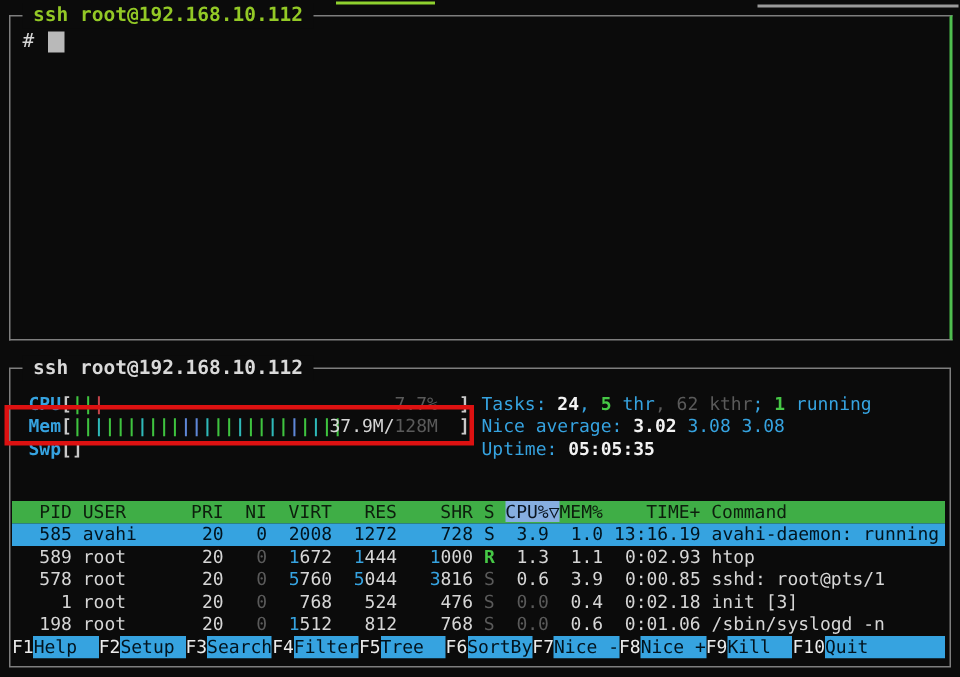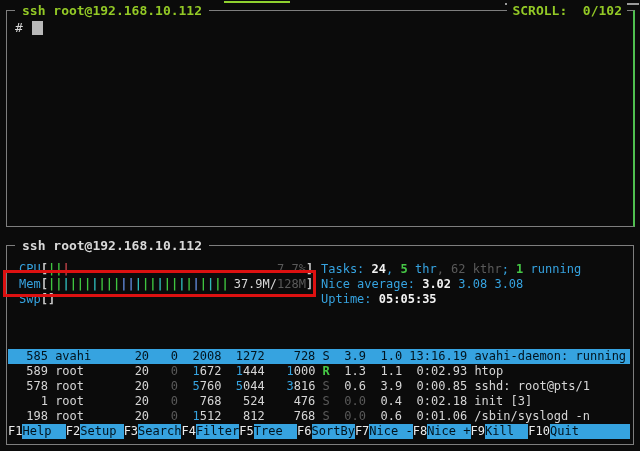--- a/index.html
+++ b/index.html
@@ -26,27 +26,27 @@
   .scroll-indicator{position:absolute;top:-9px;right:6px;background:#0b0b0b;padding:0 5px;
     font-size:13px;font-weight:bold;line-height:17px;color:var(--accent-green);white-space:pre;}
 
   .prompt-line{position:absolute;left:8px;top:9px;font-size:13px;line-height:16px;color:var(--white);white-space:pre;}
   .cursor{display:inline-block;width:11px;height:14px;background:#b9b9b9;margin-left:9px;vertical-align:text-bottom;}
 
   
   .line{position:absolute;left:12px;height:15px;font-size:12px;line-height:15px;white-space:pre;color:var(--white);}
   .fullrow{position:absolute;left:1px;width:622px;height:15px;font-size:12px;line-height:15px;
     white-space:pre;box-sizing:border-box;padding-left:11px;overflow:hidden;color:var(--white);}
-  .mlabel{color:var(--blue);font-weight:normal;margin-top:12px;}
+  .mlabel{color:var(--blue);font-weight:bold;margin-top:12px;}
   .brk{color:#c8c8c8;font-weight:bold;}
   .track{display:inline-block;position:relative;width:258px;height:15px;overflow:hidden;vertical-align:top;}
   .bar{font-weight:bold;}
   .bar.green{color:var(--bar-green);} .bar.teal{color:var(--bar-teal);}
   .bar.blue{color:var(--bar-blue);} .bar.red{color:var(--bar-red);}
-  .mtext{position:absolute;right:0;top:0;}
+  .mtext{position:absolute;right:14px;top:0;}
   .c-label{color:var(--blue);} .c-bold{color:var(--bwhite);font-weight:bold;}
   .c-green{color:var(--tgreen);font-weight:bold;} .c-dim{color:var(--dim);}
   .c-white{color:var(--white);} .c-blue{color:var(--blue);}
   .infoline{left:314px;}
 
   .tab{display:inline-block;padding:0;}
   .tab.active{background:var(--hgreen);color:#0d1f0d;}
   .tab.inactive{background:var(--lblue);color:#0b1622;}
   .header{background:var(--hgreen);color:#0d1f0d;}
   .sortcol{background:var(--lblue);color:#0a1420;}
@@ -63,36 +63,36 @@
 </style>
 </head>
 <body>
 
 <div id="screen">
   <div class="artifact green-line"></div>
   <div class="artifact gray-line"></div>
 
   <div id="top-pane" class="pane">
     <span class="pane-title green">ssh root@192.168.10.112</span>
-    <span class="scroll-indicator">SCROLL:  0/102</span>
     <div class="prompt-line"><span>#</span><span class="cursor"></span></div>
   </div>
 
   <div id="bottom-pane" class="pane">
     <span class="pane-title white">ssh root@192.168.10.112</span>
     <div id="meters">
         <div class="line" style="top: 16px;"><span class="mlabel">CPU</span><span class="brk">[</span><span class="track"><span class="bar green">|</span><span class="bar green">|</span><span class="bar red">|</span><span class="mtext"><span class="c-dim">7.7%</span></span></span><span class="brk">]</span></div>
         <div class="line" style="top: 31px;"><span class="mlabel">Mem</span><span class="brk">[</span><span class="track"><span class="bar green">|</span><span class="bar green">|</span><span class="bar teal">|</span><span class="bar green">|</span><span class="bar green">|</span><span class="bar green">|</span><span class="bar teal">|</span><span class="bar green">|</span><span class="bar green">|</span><span class="bar green">|</span><span class="bar blue">|</span><span class="bar blue">|</span><span class="bar teal">|</span><span class="bar green">|</span><span class="bar green">|</span><span class="bar teal">|</span><span class="bar green">|</span><span class="bar green">|</span><span class="bar teal">|</span><span class="bar green">|</span><span class="bar blue">|</span><span class="bar green">|</span><span class="bar teal">|</span><span class="bar green">|</span><span class="bar green">|</span><span class="mtext"><span class="c-white">37.9M/</span><span class="c-dim">128M</span></span></span><span class="brk">]</span></div>
         <div class="line" style="top: 46px;"><span class="mlabel">Swp</span><span class="brk">[</span><span class="brk">]</span></div>
       </div>
     <div id="info">
         <div class="line infoline" style="top: 16px;"><span class="c-label">Tasks: </span><span class="c-bold">24</span><span class="c-label">, </span><span class="c-green">5</span><span class="c-label"> thr</span><span class="c-dim">, </span><span class="c-dim">62 kthr</span><span class="c-label">; </span><span class="c-green">1</span><span class="c-label"> running</span></div>
         <div class="line infoline" style="top: 31px;"><span class="c-label">Nice average: </span><span class="c-bold">3.02 </span><span class="c-label">3.08 </span><span class="c-label">3.08</span></div>
         <div class="line infoline" style="top: 46px;"><span class="c-label">Uptime: </span><span class="c-bold">05:05:35</span></div>
       </div>
+    <div id="header" class="fullrow header" style="top:88px"><span> PID USER      PRI  NI  VIRT   RES    SHR S </span><span class="sortcol">CPU%▽</span><span>MEM%    TIME+ Command</span></div>
     <div id="rows">
         <div class="fullrow row selected" style="top: 103px;"><span class="c-white"> 585</span><span> </span><span class="c-white">avahi    </span><span> </span><span class="c-white"> 20</span><span> </span><span class="c-dim">  0</span><span> </span><span class="c-blue"> 2</span><span class="c-white">008</span><span> </span><span class="c-blue"> 1</span><span class="c-white">272</span><span> </span><span class="c-white">   728</span><span> </span><span class="c-dim">S</span><span> </span><span class="c-white"> 3.9</span><span> </span><span class="c-white"> 1.0</span><span> </span><span class="c-white">13:16.19</span><span> </span><span class="c-white">avahi-daemon: running</span></div>
         <div class="fullrow row" style="top: 118px;"><span class="c-white"> 589</span><span> </span><span class="c-white">root     </span><span> </span><span class="c-white"> 20</span><span> </span><span class="c-dim">  0</span><span> </span><span class="c-blue"> 1</span><span class="c-white">672</span><span> </span><span class="c-blue"> 1</span><span class="c-white">444</span><span> </span><span class="c-blue">  1</span><span class="c-white">000</span><span> </span><span class="c-green">R</span><span> </span><span class="c-white"> 1.3</span><span> </span><span class="c-white"> 1.1</span><span> </span><span class="c-white"> 0:02.93</span><span> </span><span class="c-white">htop</span></div>
         <div class="fullrow row" style="top: 133px;"><span class="c-white"> 578</span><span> </span><span class="c-white">root     </span><span> </span><span class="c-white"> 20</span><span> </span><span class="c-dim">  0</span><span> </span><span class="c-blue"> 5</span><span class="c-white">760</span><span> </span><span class="c-blue"> 5</span><span class="c-white">044</span><span> </span><span class="c-blue">  3</span><span class="c-white">816</span><span> </span><span class="c-dim">S</span><span> </span><span class="c-white"> 0.6</span><span> </span><span class="c-white"> 3.9</span><span> </span><span class="c-white"> 0:00.85</span><span> </span><span class="c-white">sshd: root@pts/1</span></div>
         <div class="fullrow row" style="top: 148px;"><span class="c-white">   1</span><span> </span><span class="c-white">root     </span><span> </span><span class="c-white"> 20</span><span> </span><span class="c-dim">  0</span><span> </span><span class="c-white">  768</span><span> </span><span class="c-white">  524</span><span> </span><span class="c-white">   476</span><span> </span><span class="c-dim">S</span><span> </span><span class="c-dim"> 0.0</span><span> </span><span class="c-white"> 0.4</span><span> </span><span class="c-white"> 0:02.18</span><span> </span><span class="c-white">init [3]</span></div>
         <div class="fullrow row" style="top: 163px;"><span class="c-white"> 198</span><span> </span><span class="c-white">root     </span><span> </span><span class="c-white"> 20</span><span> </span><span class="c-dim">  0</span><span> </span><span class="c-blue"> 1</span><span class="c-white">512</span><span> </span><span class="c-white">  812</span><span> </span><span class="c-white">   768</span><span> </span><span class="c-dim">S</span><span> </span><span class="c-dim"> 0.0</span><span> </span><span class="c-white"> 0.6</span><span> </span><span class="c-white"> 0:01.06</span><span> </span><span class="c-white">/sbin/syslogd -n</span></div>
       </div>
     <div id="fkeys" class="fullrow footer" style="top:178px"><span class="fkey">F1</span><span class="flabel">Help  </span><span class="fkey">F2</span><span class="flabel">Setup </span><span class="fkey">F3</span><span class="flabel">Search</span><span class="fkey">F4</span><span class="flabel">Filter</span><span class="fkey">F5</span><span class="flabel">Tree  </span><span class="fkey">F6</span><span class="flabel">SortBy</span><span class="fkey">F7</span><span class="flabel">Nice -</span><span class="fkey">F8</span><span class="flabel">Nice +</span><span class="fkey">F9</span><span class="flabel">Kill  </span><span class="fkey">F10</span><span class="flabel grow">Quit  </span></div>
   </div>
 

